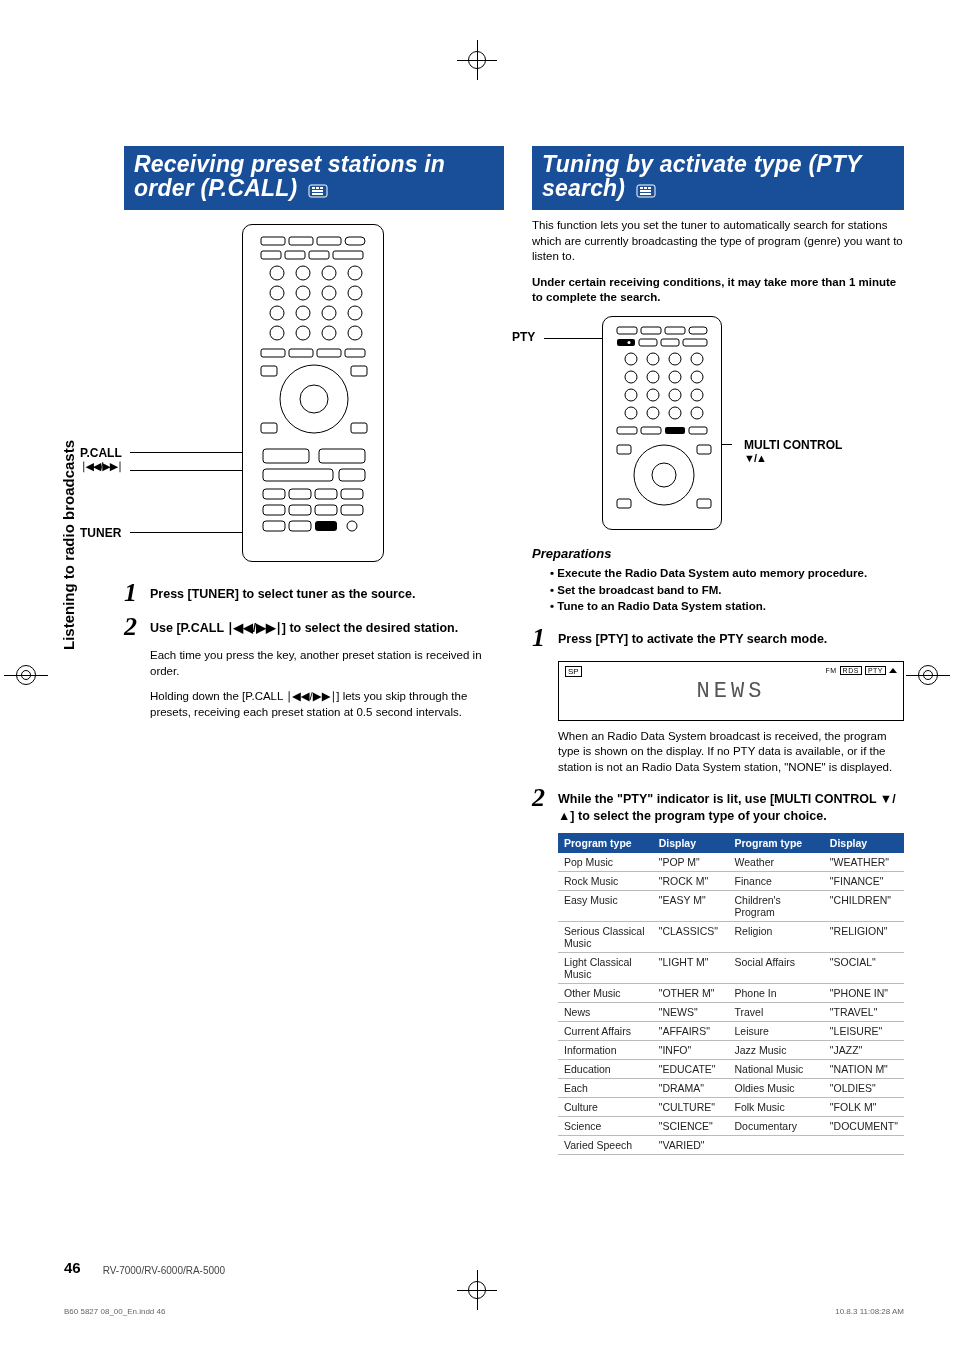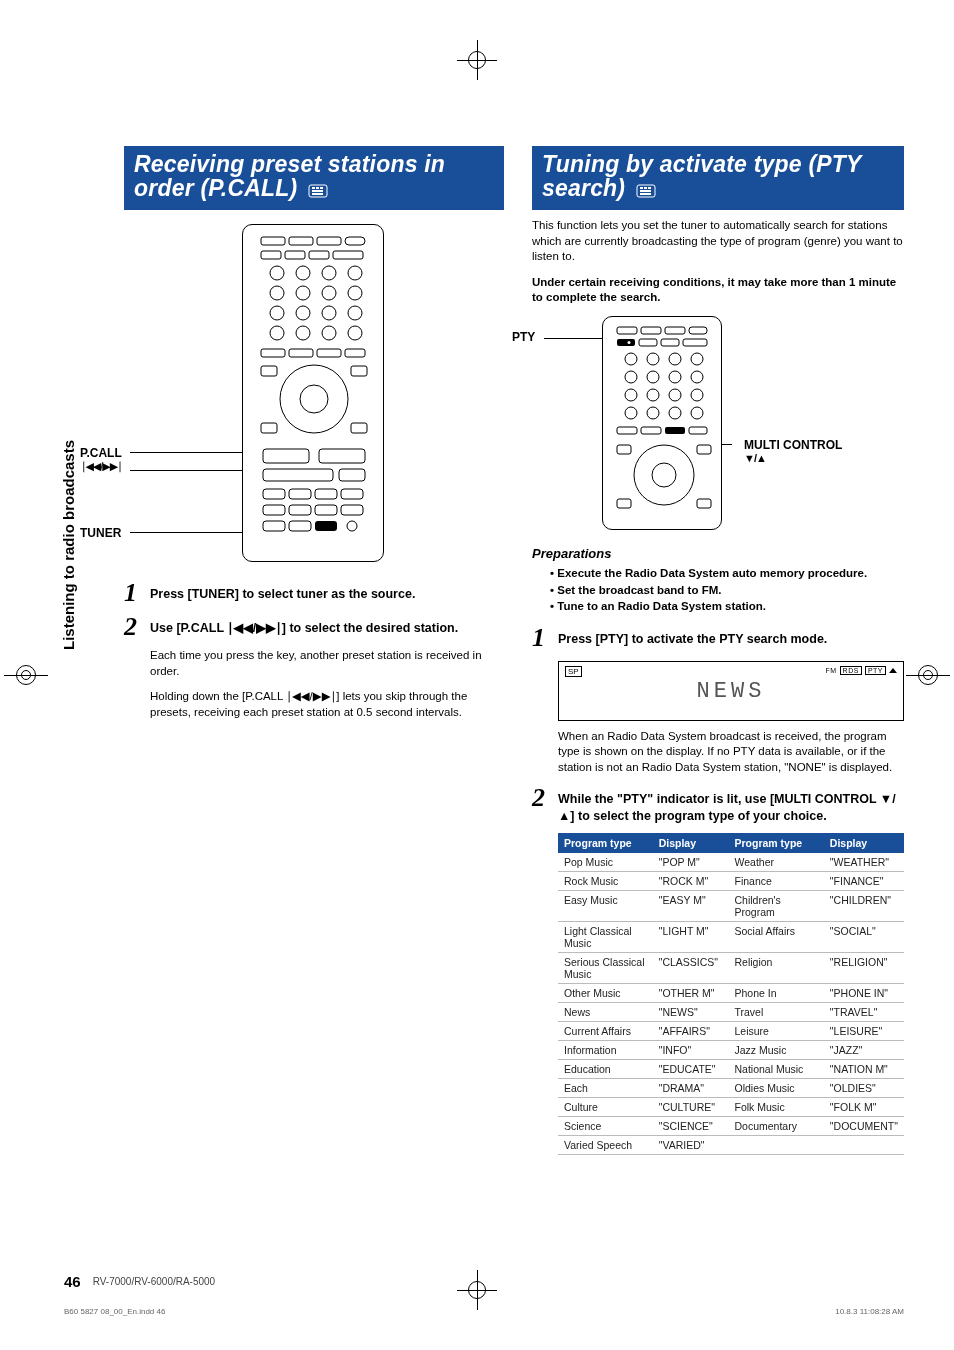--- a/index.html
+++ b/index.html
@@ -199,23 +199,23 @@
   table.pty td {
     padding: 3px 6px;
     border-bottom: 1px solid #bbb;
     vertical-align: top;
   }
   table.pty td:nth-child(1), table.pty td:nth-child(3) { width: 28%; font-weight: 400; color: #222; }
   table.pty td:nth-child(2), table.pty td:nth-child(4) { width: 22%; color: #222; }
 
   .footer {
     position: absolute;
-    left: 64px; bottom: 60px;
+    left: 64px; bottom: 74px;
     font-size: 10px;
-    display: flex; align-items: center; gap: 12px;
+    display: flex; align-items: flex-end; gap: 22px;
   }
   .footer .pg { font-weight: 700; font-size: 15px; }
   .footer .mdl { color: #444; }
 
   .print-foot {
     position: absolute;
     left: 64px; right: 50px; bottom: 34px;
     font-size: 8px; color: #666;
     display: flex; justify-content: space-between;
   }
@@ -485,32 +485,32 @@
                 <td>Finance</td>
                 <td>"FINANCE"</td>
               </tr>
               <tr>
                 <td>Easy Music</td>
                 <td>"EASY M"</td>
                 <td>Children's Program</td>
                 <td>"CHILDREN"</td>
               </tr>
               <tr>
+                <td>Serious Classical Music</td>
+                <td>"CLASSICS"</td>
+                <td>Religion</td>
+                <td>"RELIGION"</td>
+              </tr>
+              <tr>
                 <td>Light Classical Music</td>
                 <td>"LIGHT M"</td>
                 <td>Social Affairs</td>
                 <td>"SOCIAL"</td>
               </tr>
               <tr>
-                <td>Serious Classical Music</td>
-                <td>"CLASSICS"</td>
-                <td>Religion</td>
-                <td>"RELIGION"</td>
-              </tr>
-              <tr>
                 <td>Other Music</td>
                 <td>"OTHER M"</td>
                 <td>Phone In</td>
                 <td>"PHONE IN"</td>
               </tr>
               <tr>
                 <td>News</td>
                 <td>"NEWS"</td>
                 <td>Travel</td>
                 <td>"TRAVEL"</td>

